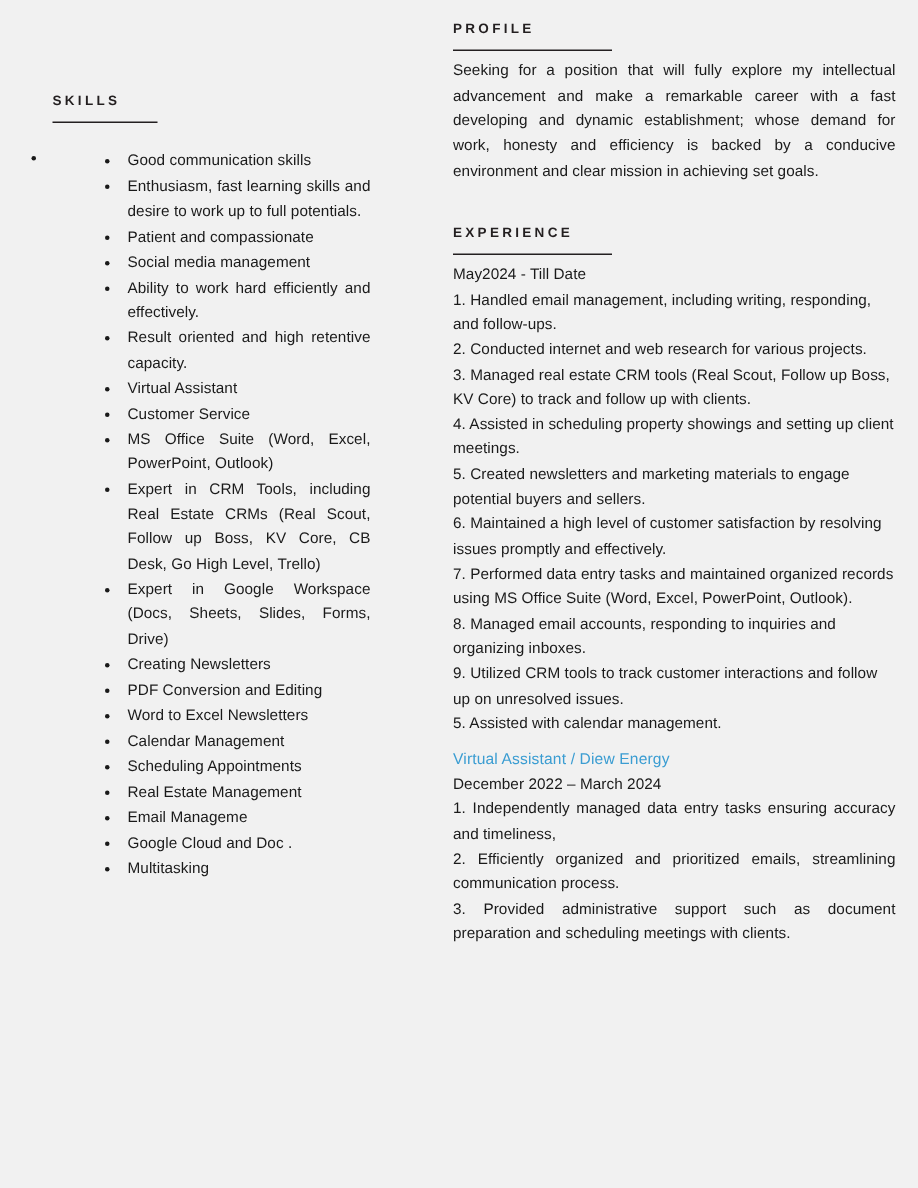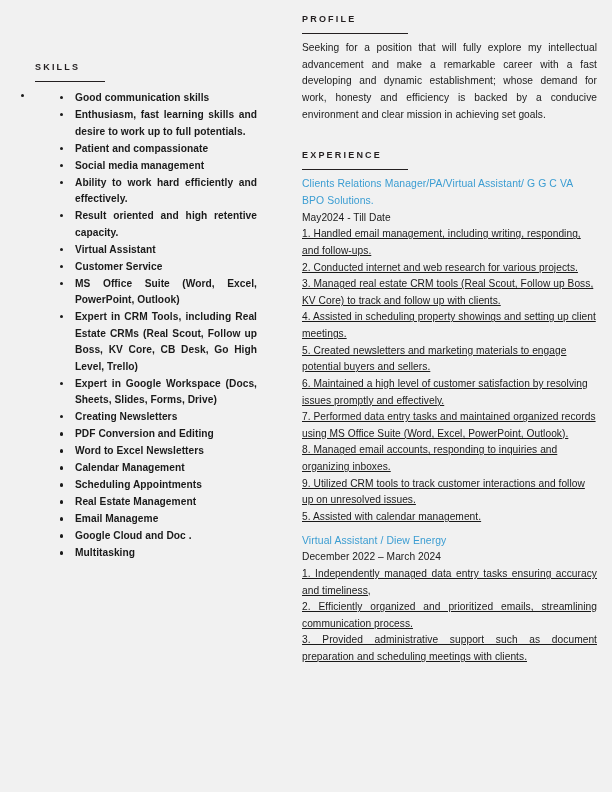--- a/index.html
+++ b/index.html
@@ -110,23 +110,22 @@
     position: absolute;
     left: -14px;
     top: 4px;
     width: 3.2px;
     height: 3.2px;
     background: #1a1a1a;
     border-radius: 50%;
   }
   ul.skills {
     list-style: none;
-    margin: 8px;
+    margin: 18px;
     padding: 0;
-    font-weight: bold;
   }
   ul.skills li {
     position: relative;
     font-size: 10.2px;
     line-height: 1.62;
     color: #1a1a1a;
     padding-left: 32px;
     margin-bottom: 0.5px;
     text-align: justify;
     padding-right: 18px;
@@ -166,21 +165,20 @@
     font-size: 10.2px;
     line-height: 1.62;
     color: #1a1a1a;
     margin: 0;
     letter-spacing: 0.05px;
   }
   ol.duties {
     list-style: none;
     margin: 0;
     padding: 0;
-    text-decoration: underline;
   }
   ol.duties li {
     font-size: 10.2px;
     line-height: 1.63;
     color: #1a1a1a;
     margin: 0;
     letter-spacing: 0.05px;
   }
   ol.duties li.justified { text-align: justify; }
   .job-block + .job-block { margin-top: 7px; }
@@ -238,21 +236,20 @@
         <p class="profile-text">Seeking for a position that will fully explore my intellectual advancement and make a remarkable career with a fast developing and dynamic establishment; whose demand for work, honesty and efficiency is backed by a conducive environment and clear mission in achieving set goals.</p>
       </div>
 
       <div class="gap-mid"></div>
 
       <div>
         <div class="section-head">EXPERIENCE</div>
         <div class="head-rule long"></div>
         <div id="experience-list">
             <div class="job-block">
-              <div class="job-title">Clients Relations Manager/PA/Virtual Assistant/ G G C VA BPO Solutions.</div>
               <div class="job-dates">May2024 - Till Date</div>
               <ol class="duties">
                 <li>1. Handled email management, including writing, responding, and follow-ups.</li>
                 <li>2. Conducted internet and web research for various projects.</li>
                 <li>3. Managed real estate CRM tools (Real Scout, Follow up Boss, KV Core) to track and follow up with clients.</li>
                 <li>4. Assisted in scheduling property showings and setting up client meetings.</li>
                 <li>5. Created newsletters and marketing materials to engage potential buyers and sellers.</li>
                 <li>6. Maintained a high level of customer satisfaction by resolving issues promptly and effectively.</li>
                 <li>7. Performed data entry tasks and maintained organized records using MS Office Suite (Word, Excel, PowerPoint, Outlook).</li>
                 <li>8. Managed email accounts, responding to inquiries and organizing inboxes.</li>

